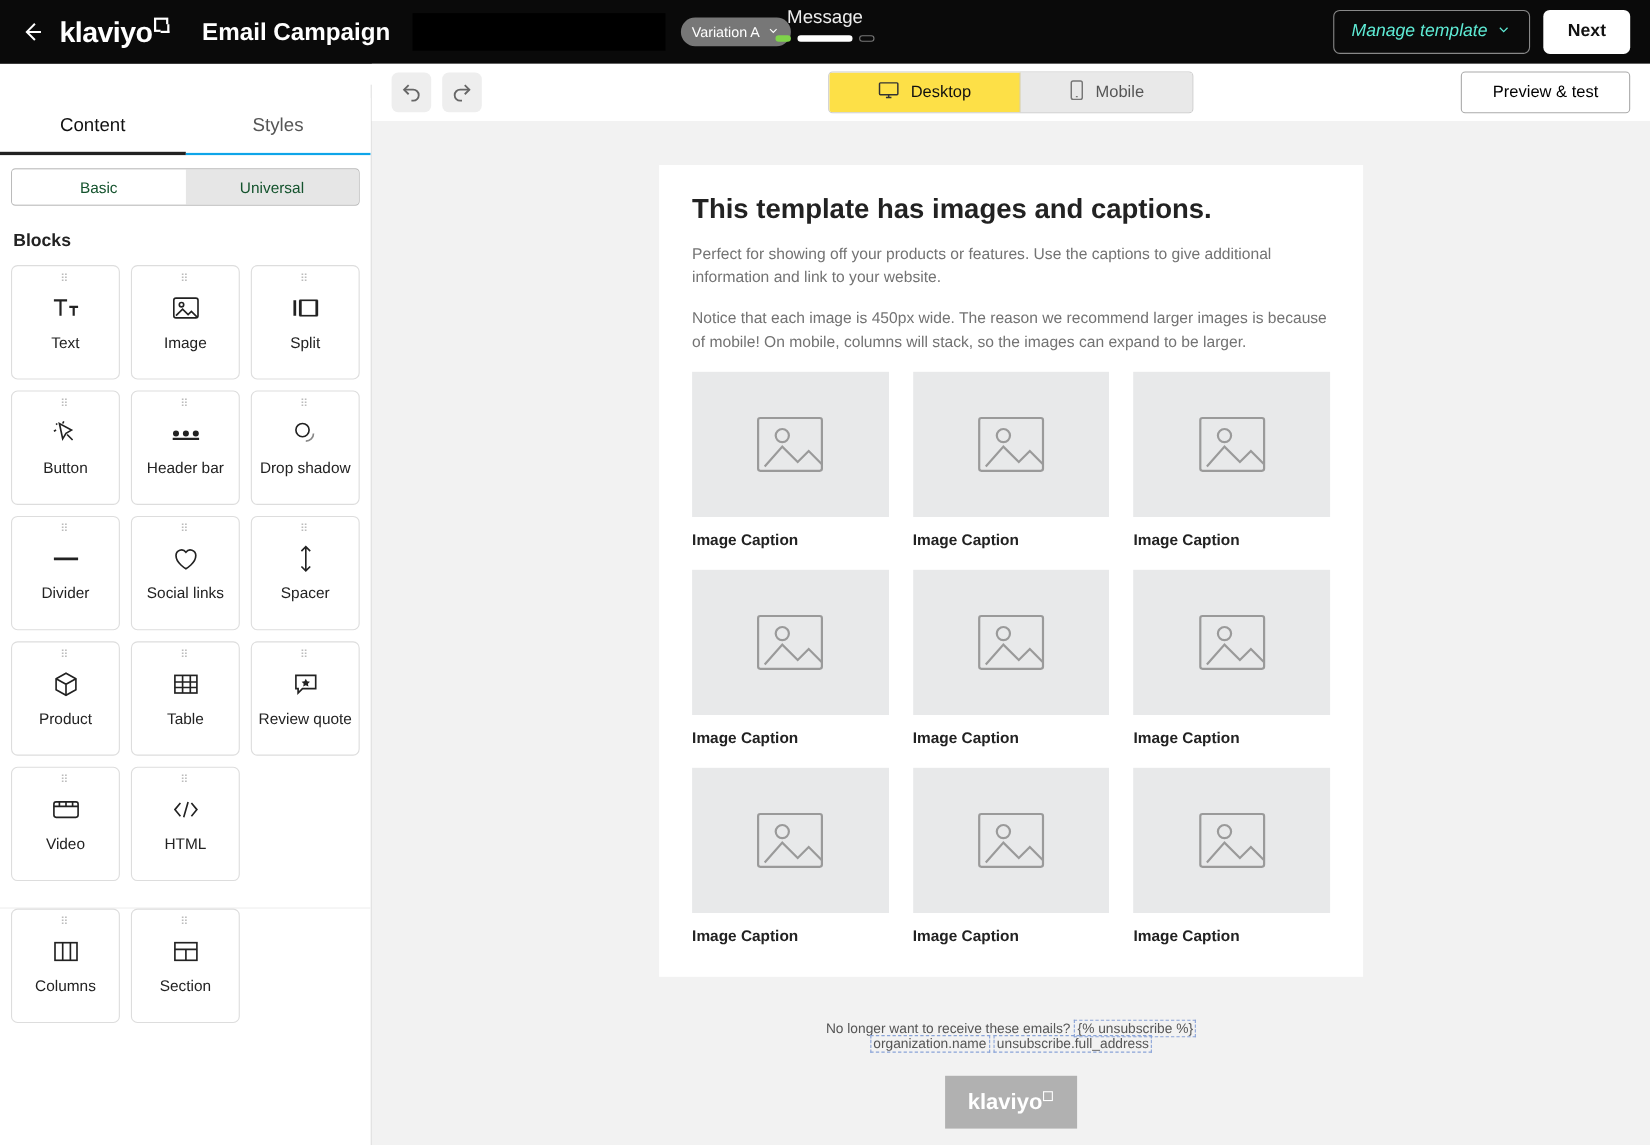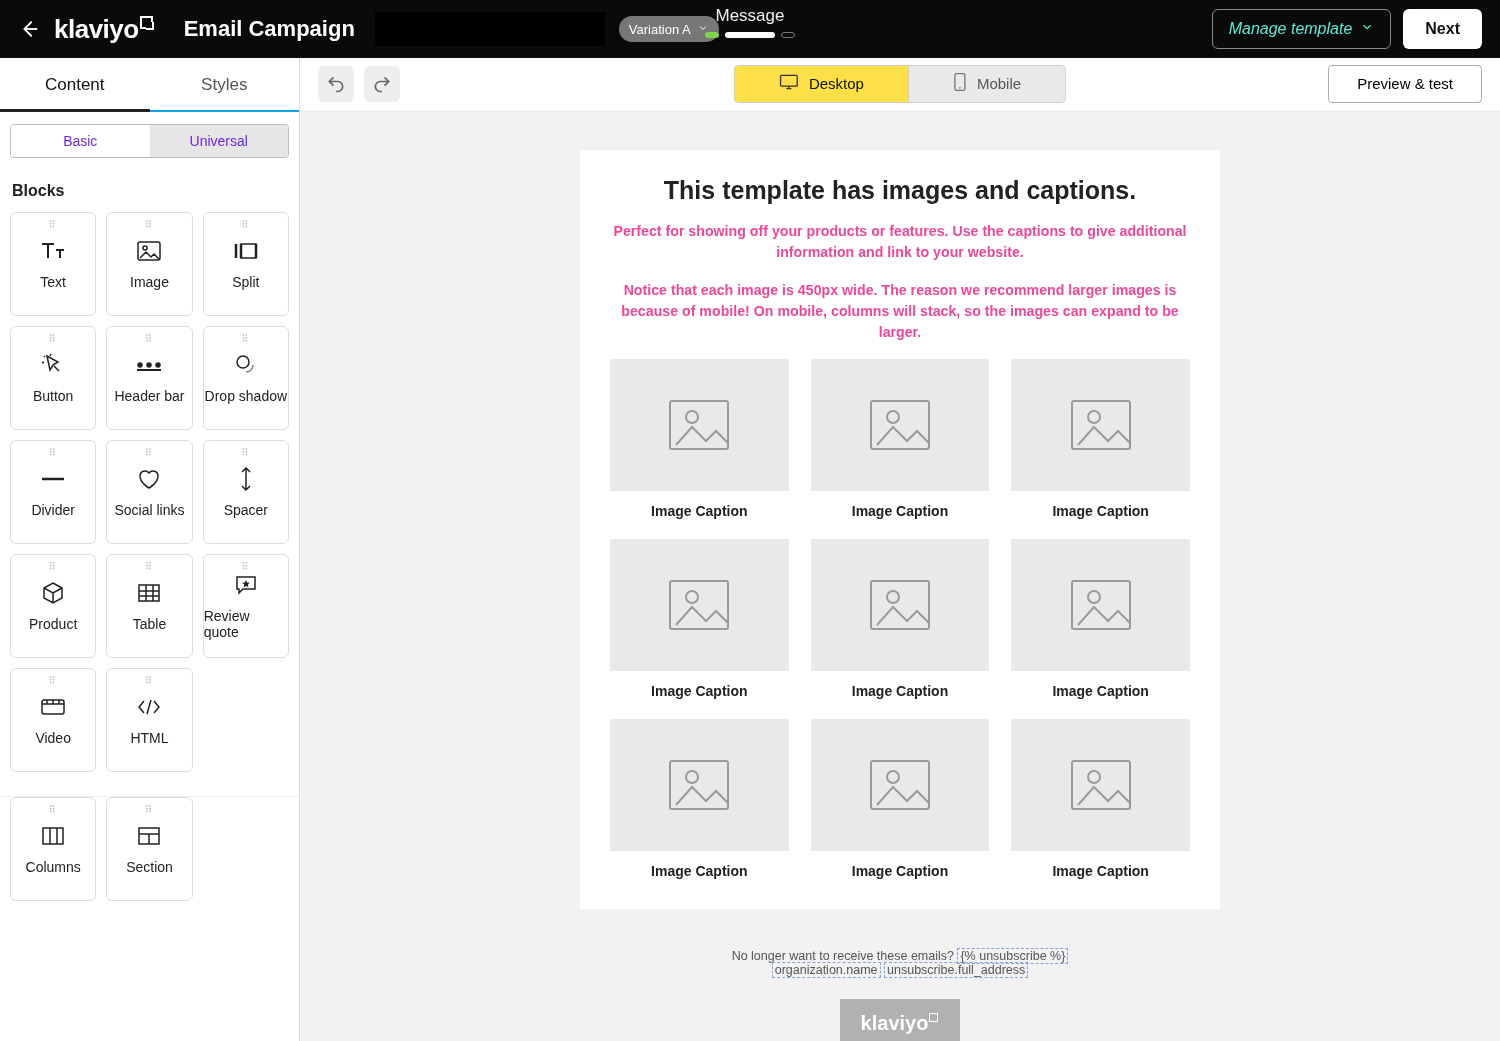--- a/index.html
+++ b/index.html
@@ -38,45 +38,45 @@
 
   .device-toggle { position: absolute; left: 50%; transform: translateX(-50%); display: flex; border: 1px solid #ccc; border-radius: 4px; overflow: hidden; height: 38px;}
   .device-toggle button { border: none; background: #e9e9e9; padding: 0 44px; display: inline-flex; align-items: center; gap: 10px; font-size: 15px; cursor: pointer; color: #555;}
   .device-toggle button.active { background: #fde047; color: #111;}
   .device-toggle button:first-child { border-right: 1px solid #ccc; }
 
   .preview-btn { margin-left: auto; height: 38px; padding: 0 28px; border: 1px solid #aaa; background: #fff; border-radius: 4px; cursor: pointer; font-size: 15px;}
 
   
   .main { display: flex; height: calc(1041px - 58px); }
-  .sidebar { width: 300px; border-right: 1px solid #ddd; overflow-y: auto; padding-top: 2px;}
+  .sidebar { width: 338px; border-right: 1px solid #ddd; overflow-y: auto; padding-top: 12px; margin-top: 19px;}
   .side-tabs { display: flex; height: 52px; }
   .side-tabs button { flex: 1; border: none; background: #fff; font-size: 17px; cursor: pointer; color: #555; border-bottom: 2px solid #0ea5e9; }
   .side-tabs button.active { color: #111; border-bottom: 3px solid #222; font-weight: 500;}
   
   .side-sub { padding: 12px 10px 0; display: flex; gap: 0; }
   .sub-toggle { display: flex; width: 100%; border: 1px solid #bbb; border-radius: 4px; overflow: hidden; height: 34px;}
-  .sub-toggle button { flex: 1; border: none; background: #e6e6e6; cursor: pointer; font-size: 14px; color: #6d28d9;}
+  .sub-toggle button { flex: 1; border: none; background: #e6e6e6; cursor: pointer; font-size: 14px; color: #14532d;}
   .sub-toggle button.active { background: #fff; }
 
   .section-hd { font-size: 16px; font-weight: 700; padding: 24px 12px 12px; }
   .block-grid { display: grid; grid-template-columns: repeat(3, 1fr); gap: 10px; padding: 0 10px; }
   .block-card { border: 1px solid #ddd; border-radius: 6px; height: 104px; display: flex; flex-direction: column; align-items: center; justify-content: center; cursor: grab; position: relative; gap: 10px; background:#fff;}
   .block-card .grip { position: absolute; top: 10px; color: #bbb; font-size: 10px; letter-spacing: 2px; line-height: 4px;}
   .block-card .icon { height: 26px; display:flex; align-items:center; justify-content:center;}
   .block-card .icon svg { stroke: #222; fill: none; stroke-width: 1.5; }
   .block-card .lbl { font-size: 14px; color: #222; }
 
   .divider-line { height: 1px; background: #eee; margin: 24px 0 0; }
 
   
   .canvas-wrap { flex: 1; background: #f2f2f2; overflow-y: auto; padding-top: 0; position: relative;}
-  .email { width: 640px; margin: 40px auto 40px; background: #fff; padding: 26px 30px 30px; text-align: center; }
+  .email { width: 640px; margin: 40px auto 40px; background: #fff; padding: 26px 30px 30px; }
   .email h1 { font-size: 25px; font-weight: 800; margin-bottom: 16px; }
-  .email p { font-size: 14.2px; color: #ec4899; margin-bottom: 16px; line-height: 1.5; font-weight: bold; }
+  .email p { font-size: 14.2px; color: #737373; margin-bottom: 16px; line-height: 1.5; }
 
   .img-grid { display: grid; grid-template-columns: repeat(3, 1fr); gap: 20px 22px; margin-top: 6px;}
   .img-cell { }
   .img-ph { background: #e8e9ea; height: 132px; display:flex; align-items:center; justify-content:center;}
   .img-ph svg { stroke:#9a9a9a; fill:none; stroke-width:2;}
   .cap { font-size: 14px; font-weight: 700; margin-top: 12px; }
 
   .footer-text { text-align: center; font-size: 12.5px; color: #555; margin: 18px auto 0; width: 640px;}
   .footer-text .tag { border: 1px dashed #8aa4d8; padding: 0 2px;}
   

